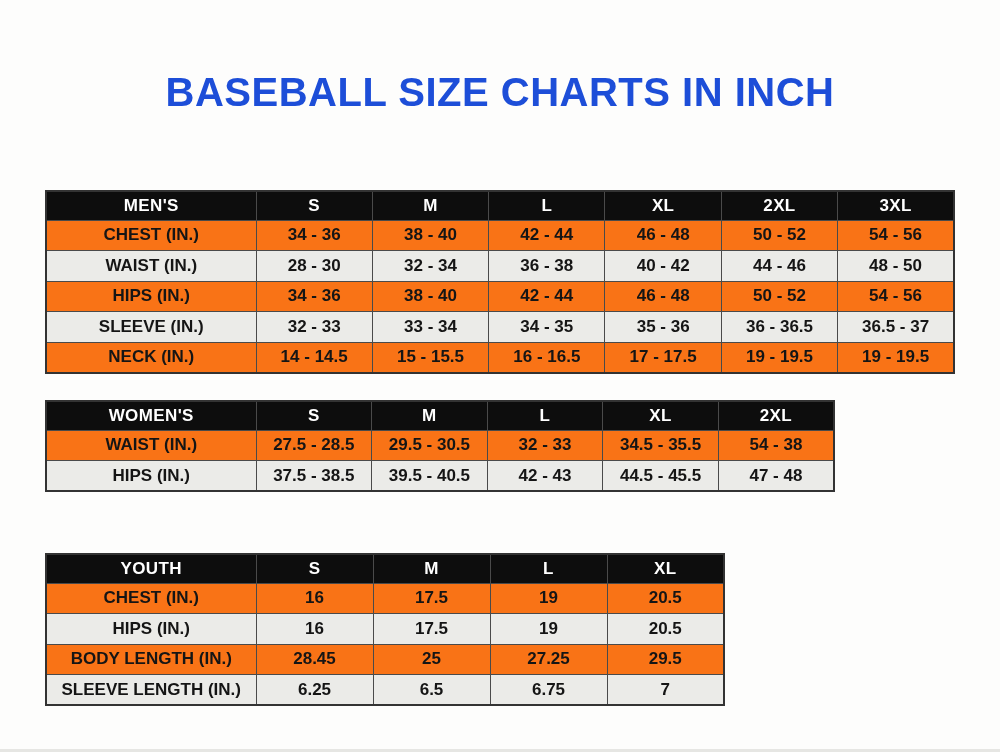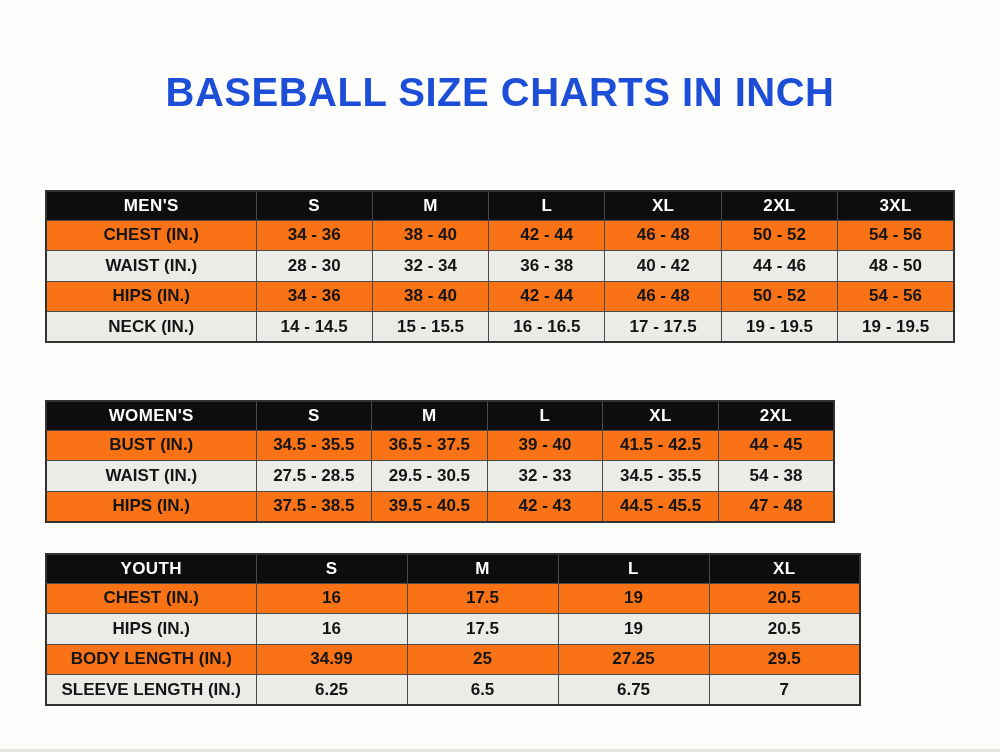--- a/index.html
+++ b/index.html
@@ -31,21 +31,21 @@
   }
   table.size-table {
     position: absolute;
     left: 45px;
     border-collapse: collapse;
     table-layout: fixed;
     border: 2px solid #333333;
   }
   #table-mens   { top: 190px; width: 910px; }
   #table-womens { top: 400px; width: 790px; border-radius: 8px; }
-  #table-youth  { top: 553px; width: 816px; }
+  #table-youth  { top: 553px; width: 680px; }
   col.label-col { width: 210px; }
   .size-table th, .size-table td {
     border: 1.5px solid var(--border, #4a4a4a);
     text-align: center;
     vertical-align: middle;
     font-weight: 700;
     font-size: 17px;
     color: var(--text, #151515);
     padding: 0 2px;
     overflow: hidden;
@@ -124,20 +124,29 @@
         <tr>
           <th>HIPS (IN.)</th>
           <td>34 - 36</td>
           <td>38 - 40</td>
           <td>42 - 44</td>
           <td>46 - 48</td>
           <td>50 - 52</td>
           <td>54 - 56</td>
         </tr>
         <tr>
+          <th>SLEEVE (IN.)</th>
+          <td>32 - 33</td>
+          <td>33 - 34</td>
+          <td>34 - 35</td>
+          <td>35 - 36</td>
+          <td>36 - 36.5</td>
+          <td>36.5 - 37</td>
+        </tr>
+        <tr>
           <th>NECK (IN.)</th>
           <td>14 - 14.5</td>
           <td>15 - 15.5</td>
           <td>16 - 16.5</td>
           <td>17 - 17.5</td>
           <td>19 - 19.5</td>
           <td>19 - 19.5</td>
         </tr>
       </tbody>
     </table>
@@ -156,28 +165,20 @@
           <th>WOMEN'S</th>
           <th>S</th>
           <th>M</th>
           <th>L</th>
           <th>XL</th>
           <th>2XL</th>
         </tr>
       </thead>
       <tbody>
         <tr>
-          <th>BUST (IN.)</th>
-          <td>34.5 - 35.5</td>
-          <td>36.5 - 37.5</td>
-          <td>39 - 40</td>
-          <td>41.5 - 42.5</td>
-          <td>44 - 45</td>
-        </tr>
-        <tr>
           <th>WAIST (IN.)</th>
           <td>27.5 - 28.5</td>
           <td>29.5 - 30.5</td>
           <td>32 - 33</td>
           <td>34.5 - 35.5</td>
           <td>54 - 38</td>
         </tr>
         <tr>
           <th>HIPS (IN.)</th>
           <td>37.5 - 38.5</td>
@@ -216,21 +217,21 @@
         </tr>
         <tr>
           <th>HIPS (IN.)</th>
           <td>16</td>
           <td>17.5</td>
           <td>19</td>
           <td>20.5</td>
         </tr>
         <tr>
           <th>BODY LENGTH (IN.)</th>
-          <td>34.99</td>
+          <td>28.45</td>
           <td>25</td>
           <td>27.25</td>
           <td>29.5</td>
         </tr>
         <tr>
           <th>SLEEVE LENGTH (IN.)</th>
           <td>6.25</td>
           <td>6.5</td>
           <td>6.75</td>
           <td>7</td>

